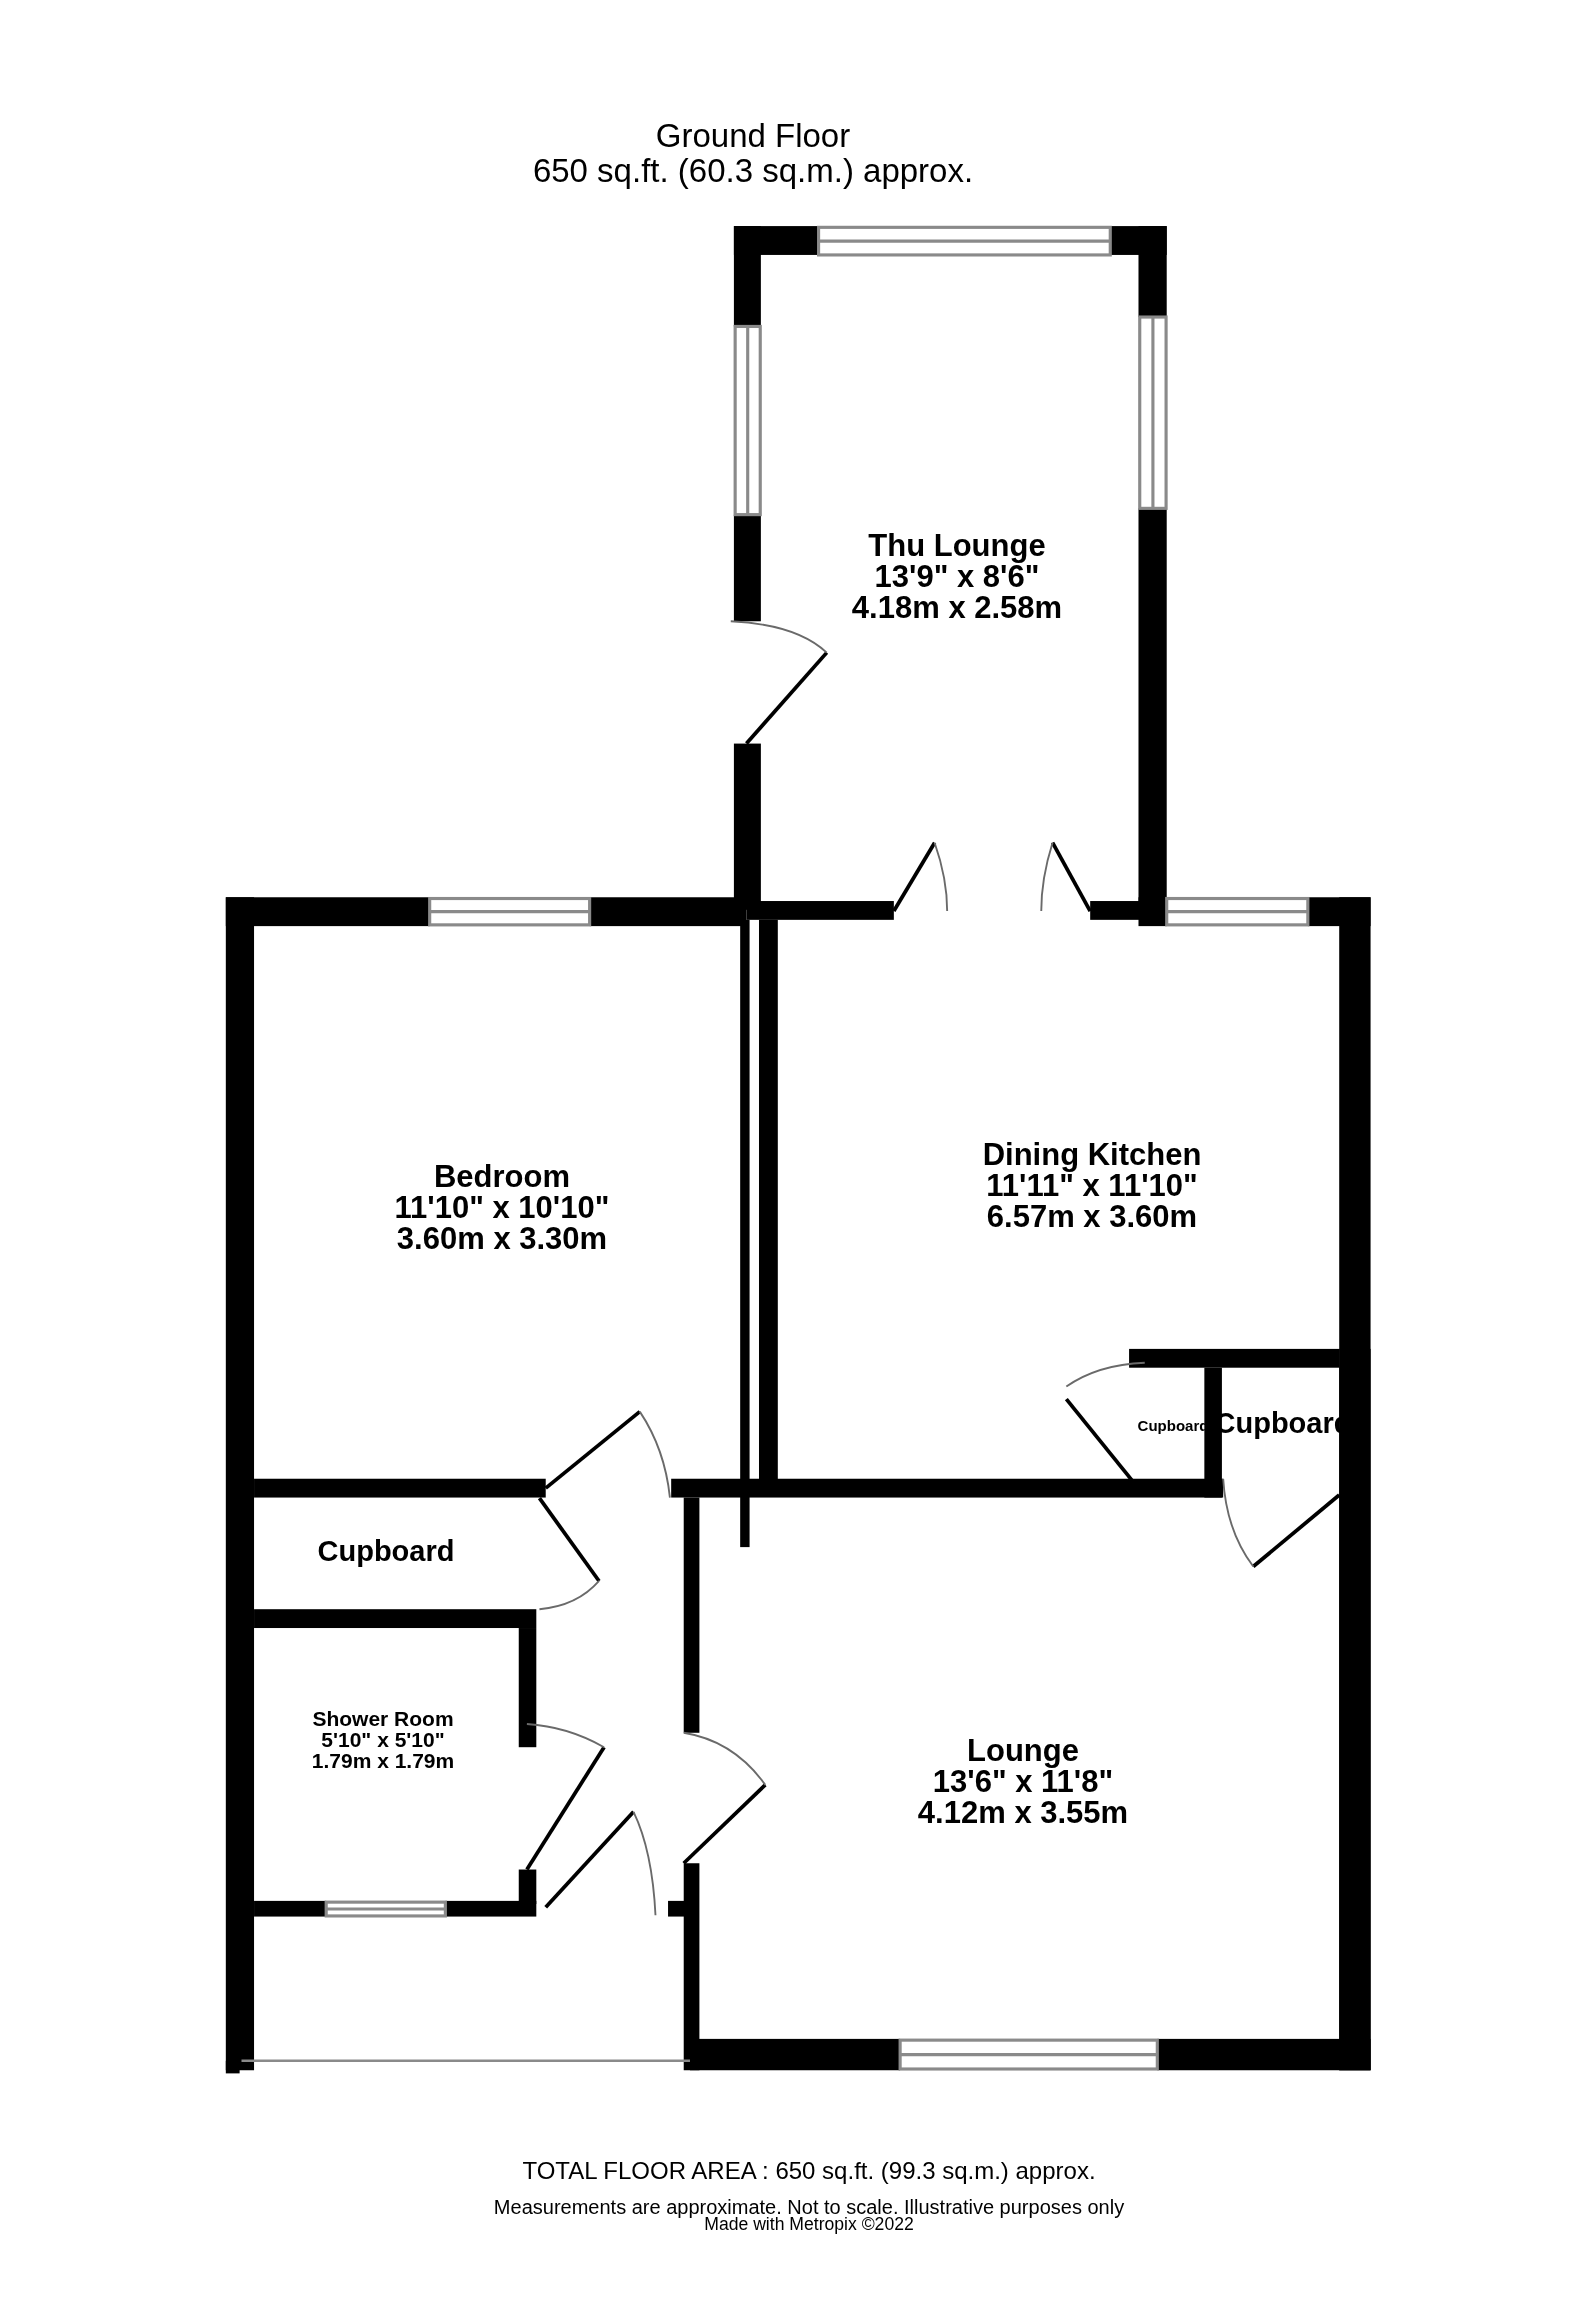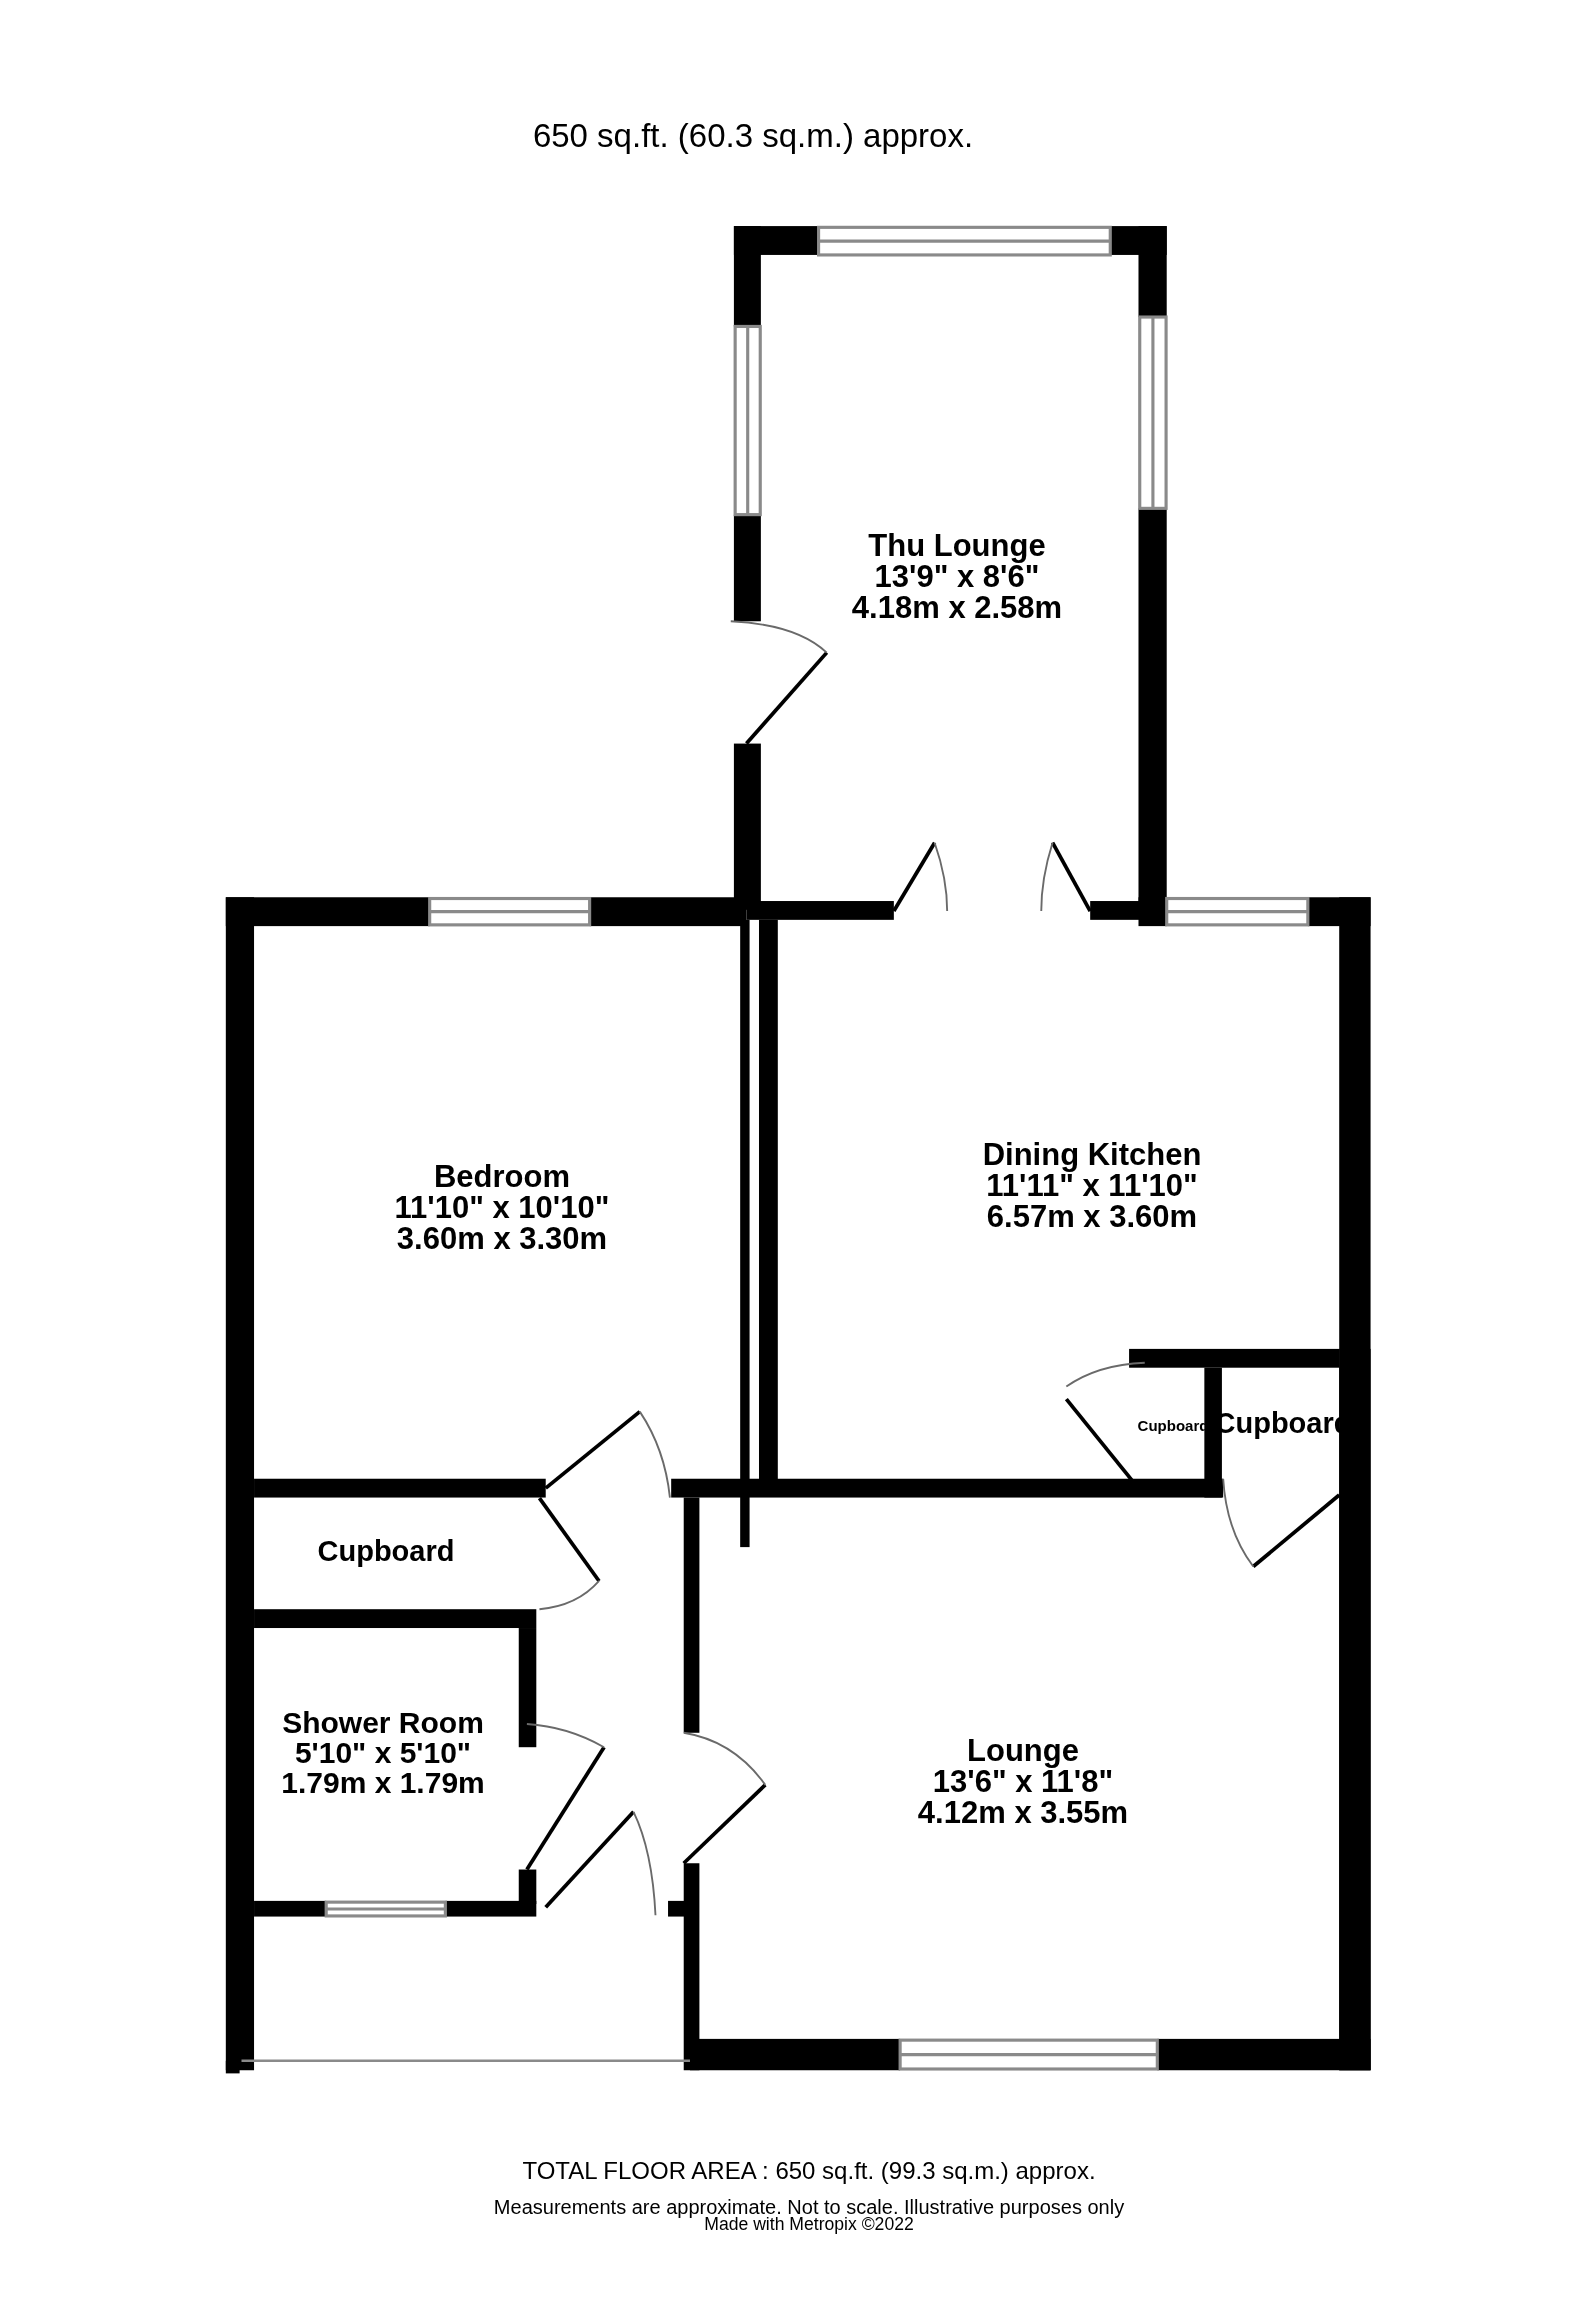--- a/index.html
+++ b/index.html
@@ -7,33 +7,34 @@
   #plan { position: absolute; left: 0; top: 0; width: 1592px; height: 2307px; }
   .wall { fill: #000; }
   .win-frame { fill: #fff; stroke: #8a8a8a; stroke-width: 5; }
   .win-line { stroke: #8a8a8a; stroke-width: 5; }
   .door-leaf { stroke: #000; stroke-width: 6; fill: none; }
   .door-arc { stroke: #6a6a6a; stroke-width: 3; fill: none; }
   .opening { stroke: #8a8a8a; stroke-width: 4; }
   .lbl { position: absolute; text-align: center; font-weight: bold; line-height: 1.0; white-space: nowrap; transform: translateX(-50%); }
   .room-name, .room-imp, .room-met { display: block; }
   .room-lg { font-size: 31px; }
-  .room-md { font-size: 30px; }
+  .room-md { font-size: 21px; }
   .cup-sm { font-size: 15px; }
   .cup-md { font-size: 29px; }
   .header { position: absolute; left: 753px; top: 119px; transform: translateX(-50%); text-align: center; font-size: 33px; line-height: 1.05; font-weight: normal; }
   .footer { position: absolute; left: 809px; transform: translateX(-50%); text-align: center; white-space: nowrap; }
   .f1 { top: 2157px; font-size: 24px; }
   .f2 { top: 2196px; font-size: 20px; }
   .f3 { top: 2214px; font-size: 17.6px; }
 </style>
 </head>
 <body>
 
 <div class="header">
+  <div>Ground Floor</div>
   <div>650 sq.ft. (60.3 sq.m.) approx.</div>
 </div>
 
 <svg id="plan" viewBox="0 0 2538 3677" xmlns="http://www.w3.org/2000/svg">
 
   <g>
     <rect class="wall" x="1170" y="360" width="135" height="46"></rect>
     <rect class="wall" x="1770" y="360" width="90" height="46"></rect>
     <rect class="wall" x="1170" y="360" width="43" height="160"></rect>
     <rect class="wall" x="1815" y="360" width="45" height="145"></rect>

